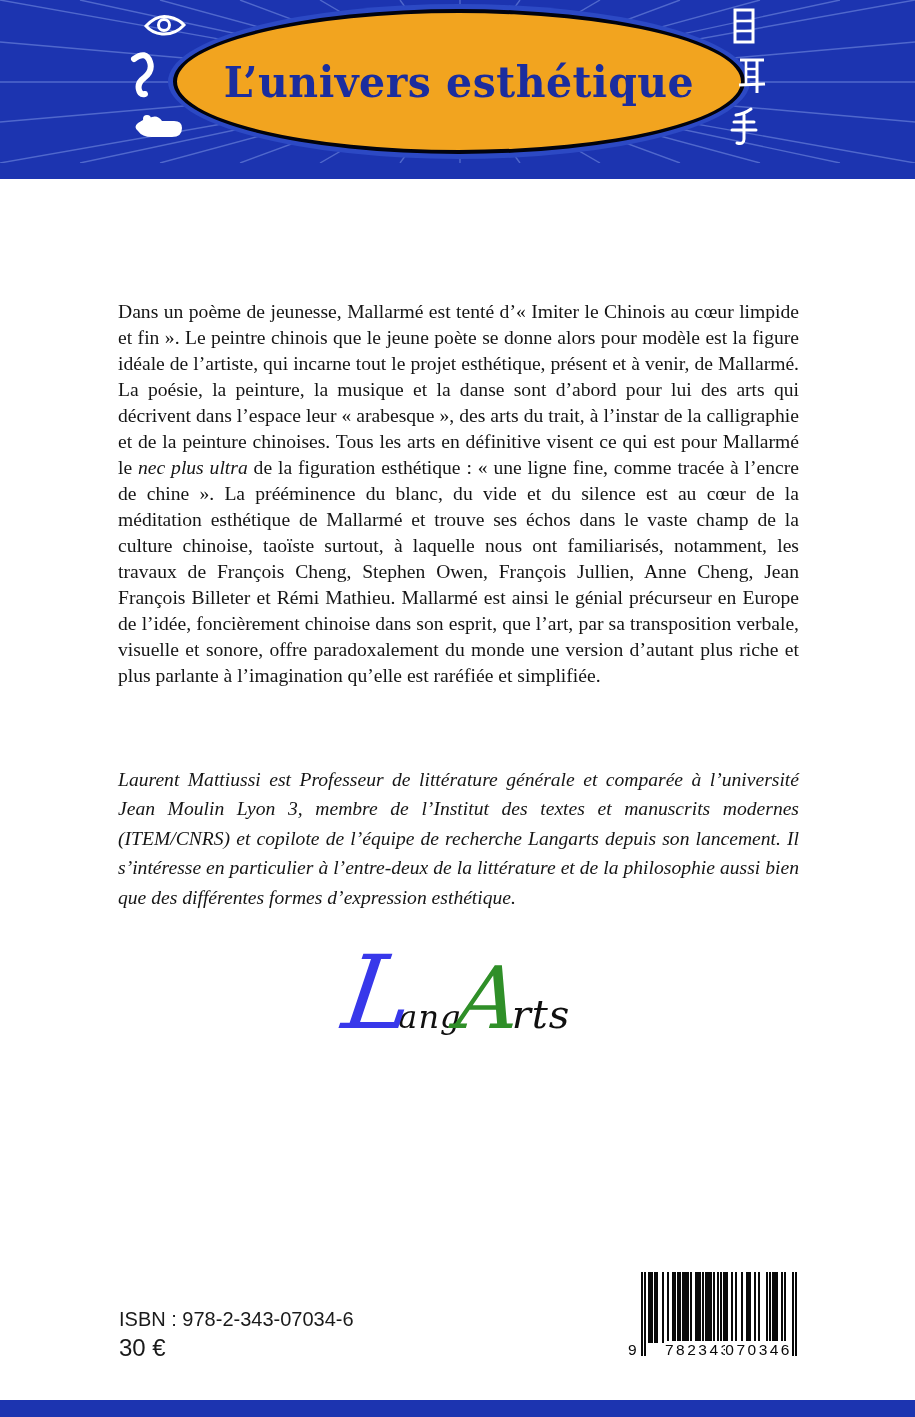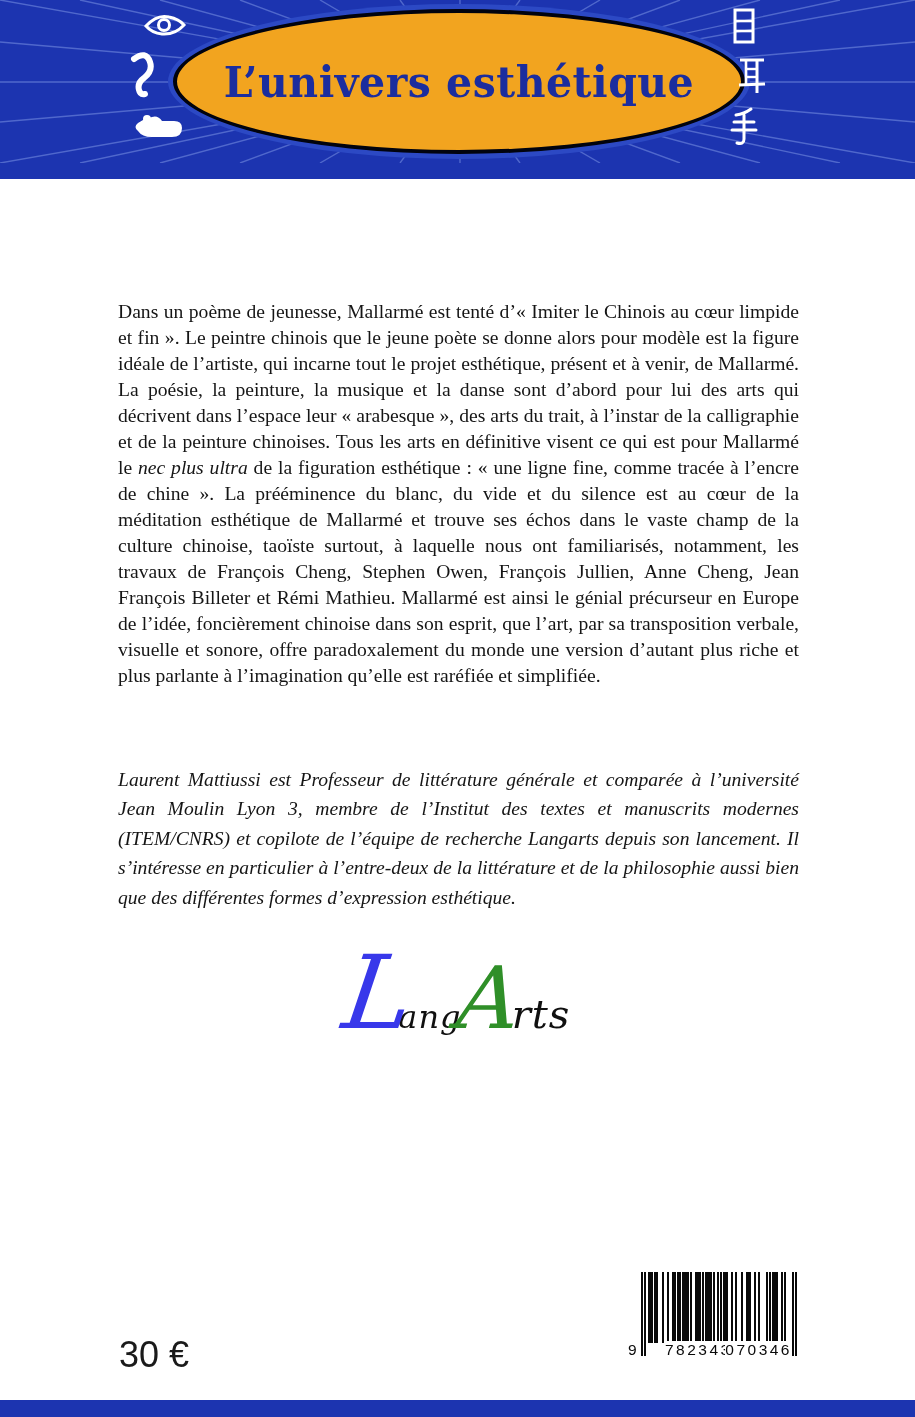--- a/index.html
+++ b/index.html
@@ -54,21 +54,21 @@
   .logo-ang{font-size:32px;color:#101010;margin-left:-14px;letter-spacing:1px;}
   .logo-a{font-size:86px;color:var(--logo_green,#2f8f28);margin-left:-4px;transform:skewX(-6deg);}
   .logo-rts{font-size:40px;color:#101010;margin-left:-8px;letter-spacing:1px;}
   
   .isbn{
     position:absolute;left:119px;top:1308px;
     font-family:"Liberation Sans", sans-serif;font-size:20px;color:#1a1a1a;
   }
   .price{
     position:absolute;left:119px;top:1334px;
-    font-family:"Liberation Sans", sans-serif;font-size:36px;color:#1a1a1a;
+    font-family:"Liberation Sans", sans-serif;font-size:24px;color:#1a1a1a;
   }
   .barcode{position:absolute;left:641px;top:1272px;width:156px;height:92px;}
   .barcode .bars{position:absolute;left:0;top:0;width:156px;height:92px;}
   .barcode .bar{position:absolute;top:0;background:#090909;}
   .bc-digit{
     position:absolute;font-family:"Liberation Sans", sans-serif;
     font-size:15.5px;color:#090909;background:#ffffff;
     top:69px;height:18px;line-height:18px;white-space:nowrap;
   }
   .bc-lead{left:-13px;background:transparent;}
@@ -177,20 +177,21 @@
 
   <p class="bio"><span class="author">Laurent Mattiussi</span><span> est Professeur de littérature générale et comparée à l’université Jean Moulin Lyon 3, membre de l’Institut des textes et manuscrits modernes (ITEM/CNRS) et copilote de l’équipe de recherche Langarts depuis son lancement. Il s’intéresse en particulier à l’entre-deux de la littérature et de la philosophie aussi bien que des différentes formes d’expression esthétique.</span></p>
 
   <div class="logo">
     <span class="logo-l">L</span>
       <span class="logo-ang">ang</span>
       <span class="logo-a">A</span>
       <span class="logo-rts">rts</span>
   </div>
 
+  <div class="isbn">ISBN : 978-2-343-07034-6</div>
   <div class="price">30 €</div>
 
   <div class="barcode">
     <div class="bars">
         <div class="bar" style="left: 0px; width: 2.04211px; height: 84px;"></div>
         <div class="bar" style="left: 3.28421px; width: 2.04211px; height: 84px;"></div>
         <div class="bar" style="left: 6.56842px; width: 2.04211px; height: 71px;"></div>
         <div class="bar" style="left: 8.21053px; width: 2.04211px; height: 71px;"></div>
         <div class="bar" style="left: 9.85263px; width: 2.04211px; height: 71px;"></div>
         <div class="bar" style="left: 13.1368px; width: 2.04211px; height: 71px;"></div>

